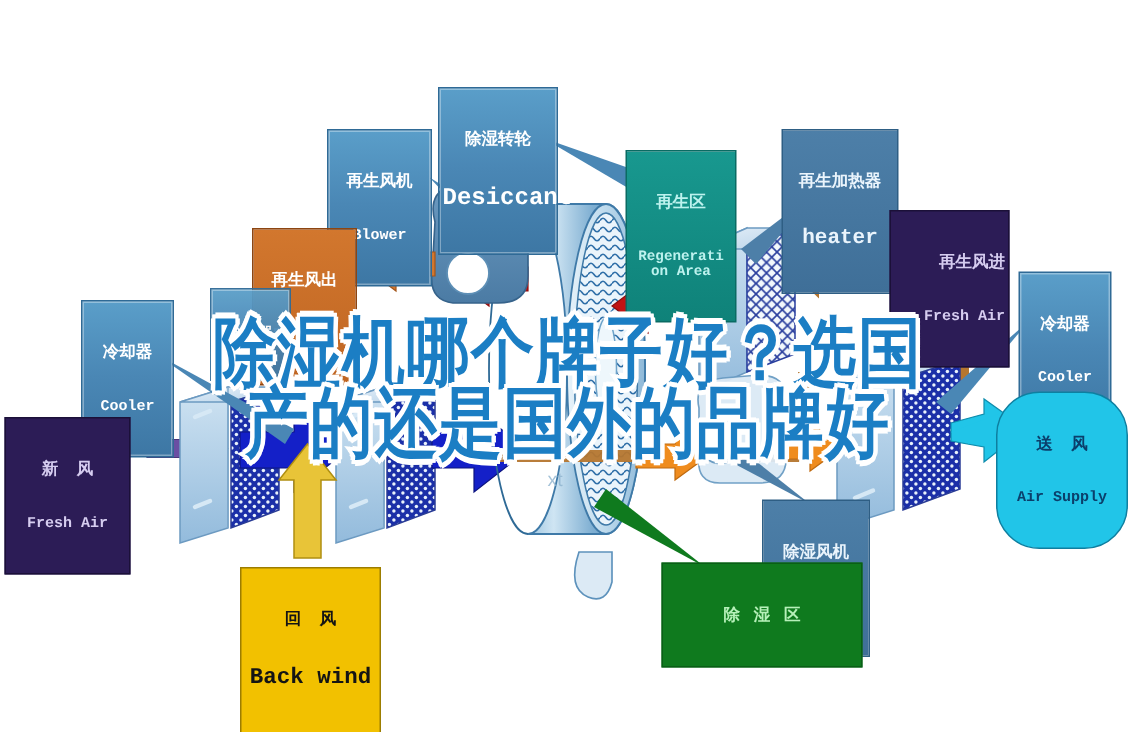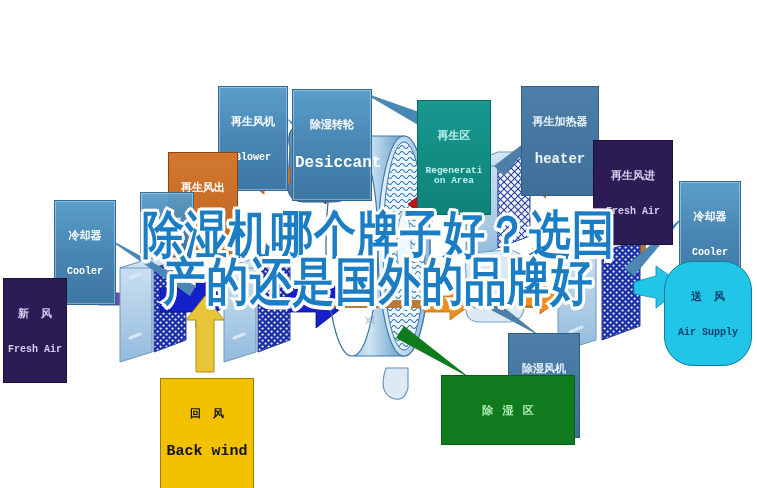--- a/index.html
+++ b/index.html
@@ -285,42 +285,42 @@
       <path d="M686,214 L624,268 L634,276 Z" fill="#4a87b5"></path>
 
       <path d="M540,336 L482,290 L476,302 Z" fill="#4d7fa8"></path>
 
       <path d="M470,378 L404,326 L396,338 Z" fill="#0f7a1e"></path>
 
       <path d="M676,272 L634,288 L646,296 Z" fill="#21c5e8"></path>
     </g>
   </svg>
 
-  <div class="label lbl-blue" style="left:292px; top:58px; width:80px; padding:3px 2px; font-size:11px;margin-top:31px;">
+  <div class="label lbl-blue" style="left:292px; top:58px; width:80px; padding:3px 2px; font-size:11px;">
     <span class="cn">除湿转轮</span>
     <span class="en" style="font-size:16px;">Desiccant</span>
   </div>
 
   <div class="label lbl-blue" style="left:218px; top:86px; width:70px; padding:3px 2px; font-size:11px;">
     <span class="cn">再生风机</span>
     <span class="en" style="font-size:10px;">Blower</span>
   </div>
 
   <div class="label lbl-teal" style="left:417px; top:52px; width:74px; padding:3px 2px; font-size:11px;margin-top:48px;">
     <span class="cn">再生区</span>
     <span class="en" style="font-size:9.5px;">Regenerati
 on Area</span>
   </div>
 
   <div class="label lbl-slate" style="left:521px; top:86px; width:78px; padding:3px 2px; font-size:11px;">
     <span class="cn">再生加热器</span>
     <span class="en" style="font-size:14px;">heater</span>
   </div>
 
-  <div class="label lbl-purple" style="left:593px; top:140px; width:80px; padding:3px 2px; font-size:11px;">
+  <div class="label lbl-purple" style="left:593px; top:140px; width:80px; padding:3px 2px; font-size:11px;text-align:right;">
     <span class="cn">再生风进</span>
     <span class="en" style="font-size:10px;">Fresh Air</span>
   </div>
 
   <div class="label lbl-orange" style="left:168px; top:152px; width:70px; padding:3px 2px; font-size:11px;">
     <span class="cn">再生风出</span>
     <span class="en" style="font-size:10px;">Exhaust</span>
   </div>
 
   <div class="label lbl-blue" style="left:54px; top:200px; width:62px; padding:3px 2px; font-size:11px;">
@@ -330,21 +330,21 @@
 
   <div class="label lbl-blue" style="left:140px; top:192px; width:54px; padding:2px 2px; font-size:10px; opacity:.95;">
     <span class="cn">冷却器</span>
   </div>
 
   <div class="label lbl-blue" style="left:679px; top:181px; width:62px; padding:3px 2px; font-size:11px;">
     <span class="cn">冷却器</span>
     <span class="en" style="font-size:10px;">Cooler</span>
   </div>
 
-  <div class="label lbl-purple" style="left:3px; top:278px; width:64px; padding:3px 2px; font-size:11px;">
+  <div class="label lbl-purple" style="left:3px; top:278px; width:84px; padding:3px 2px; font-size:11px;">
     <span class="cn">新    风</span>
     <span class="en" style="font-size:10px;">Fresh Air</span>
   </div>
 
   <div class="label lbl-gold" style="left:160px; top:378px; width:94px; padding:3px 2px; font-size:11px;">
     <span class="cn">回    风</span>
     <span class="en" style="font-size:15px;">Back wind</span>
   </div>
 
   <div class="label lbl-slate" style="left:508px; top:333px; width:72px; padding:3px 2px; font-size:11px;">

